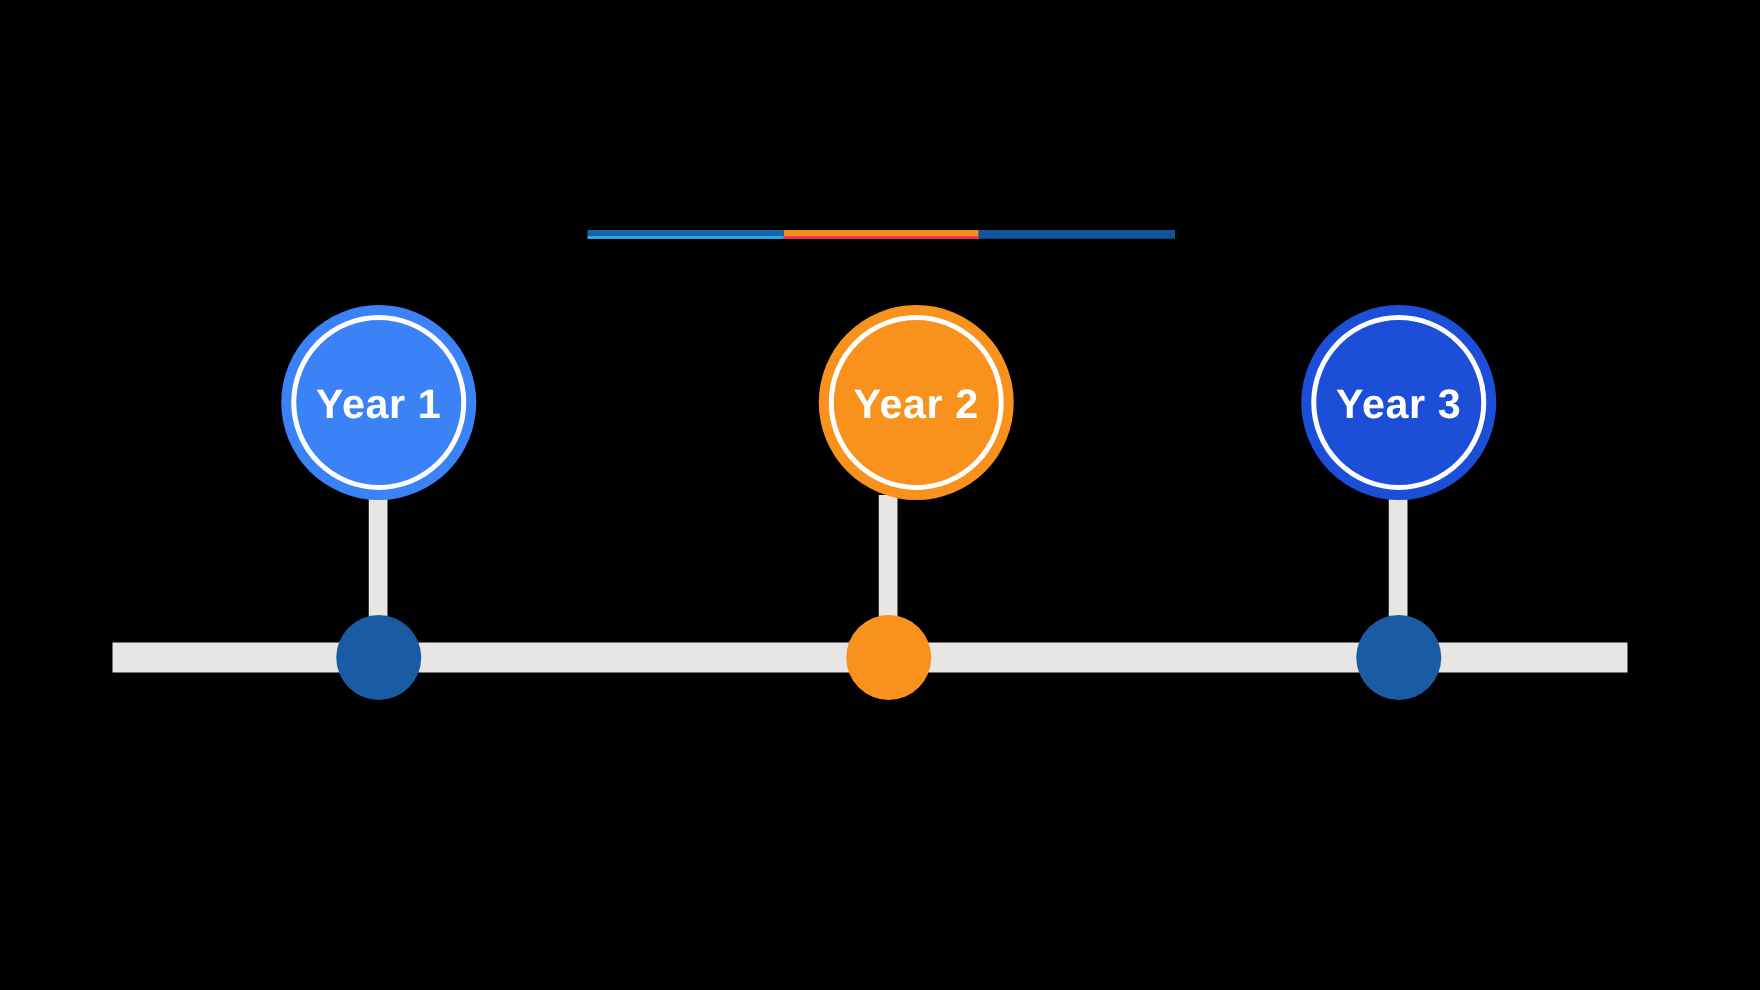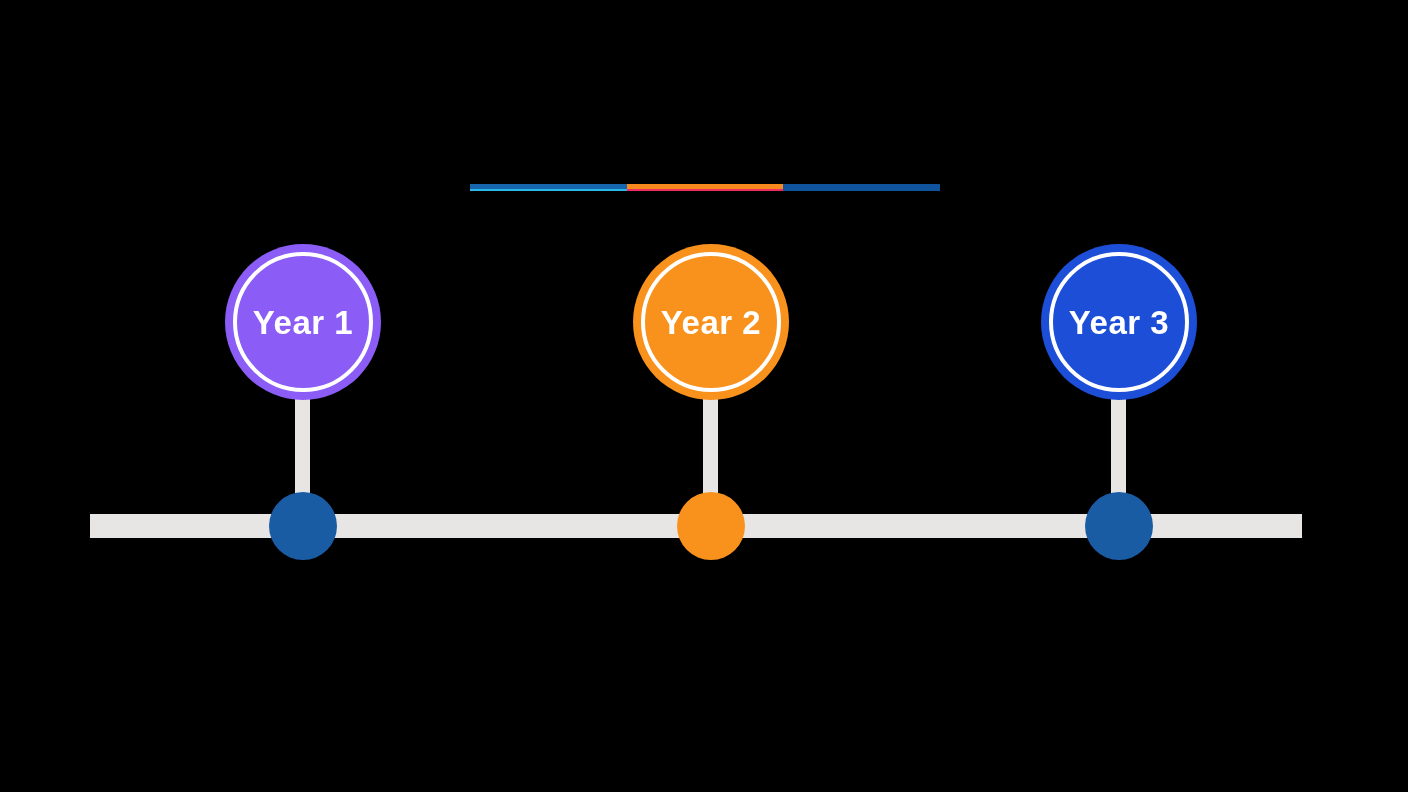--- a/index.html
+++ b/index.html
@@ -77,21 +77,21 @@
     top: 244px;
     width: 156px;
     height: 156px;
     border-radius: 50%;
     z-index: 2;
     display: flex;
     align-items: center;
     justify-content: center;
   }
   .circle.m0 { left: 225px; }
-  .circle.m1 { left: 633px; justify-content: center; }
+  .circle.m1 { left: 655px; justify-content: center; }
   .circle.m2 { left: 1041px; }
   .circle::before {
     content: "";
     position: absolute;
     inset: 8px;
     border: 4px solid #ffffff;
     border-radius: 50%;
   }
   .circle .label {
     position: relative;
@@ -121,21 +121,21 @@
   <div class="stem m0" style="background-color: rgb(231, 230, 228);"></div>
   <div class="stem m1" style="background-color: rgb(231, 230, 228);"></div>
   <div class="stem m2" style="background-color: rgb(231, 230, 228);"></div>
 
   <div class="timeline-bar" style="background-color: rgb(231, 230, 228);"></div>
 
   <div class="dot m0" style="background-color: rgb(26, 92, 164);"></div>
   <div class="dot m1" style="background-color: rgb(248, 146, 29);"></div>
   <div class="dot m2" style="background-color: rgb(26, 92, 164);"></div>
 
-  <div class="circle m0" style="background-color: #8b5cf6;">
+  <div class="circle m0" style="background-color: #3b82f6;">
     <span class="label">Year 1</span>
   </div>
   <div class="circle m1" style="background-color: rgb(248, 146, 29);">
     <span class="label">Year 2</span>
   </div>
   <div class="circle m2" style="background-color: #1d4ed8;">
     <span class="label">Year 3</span>
   </div>
 
 </div>

